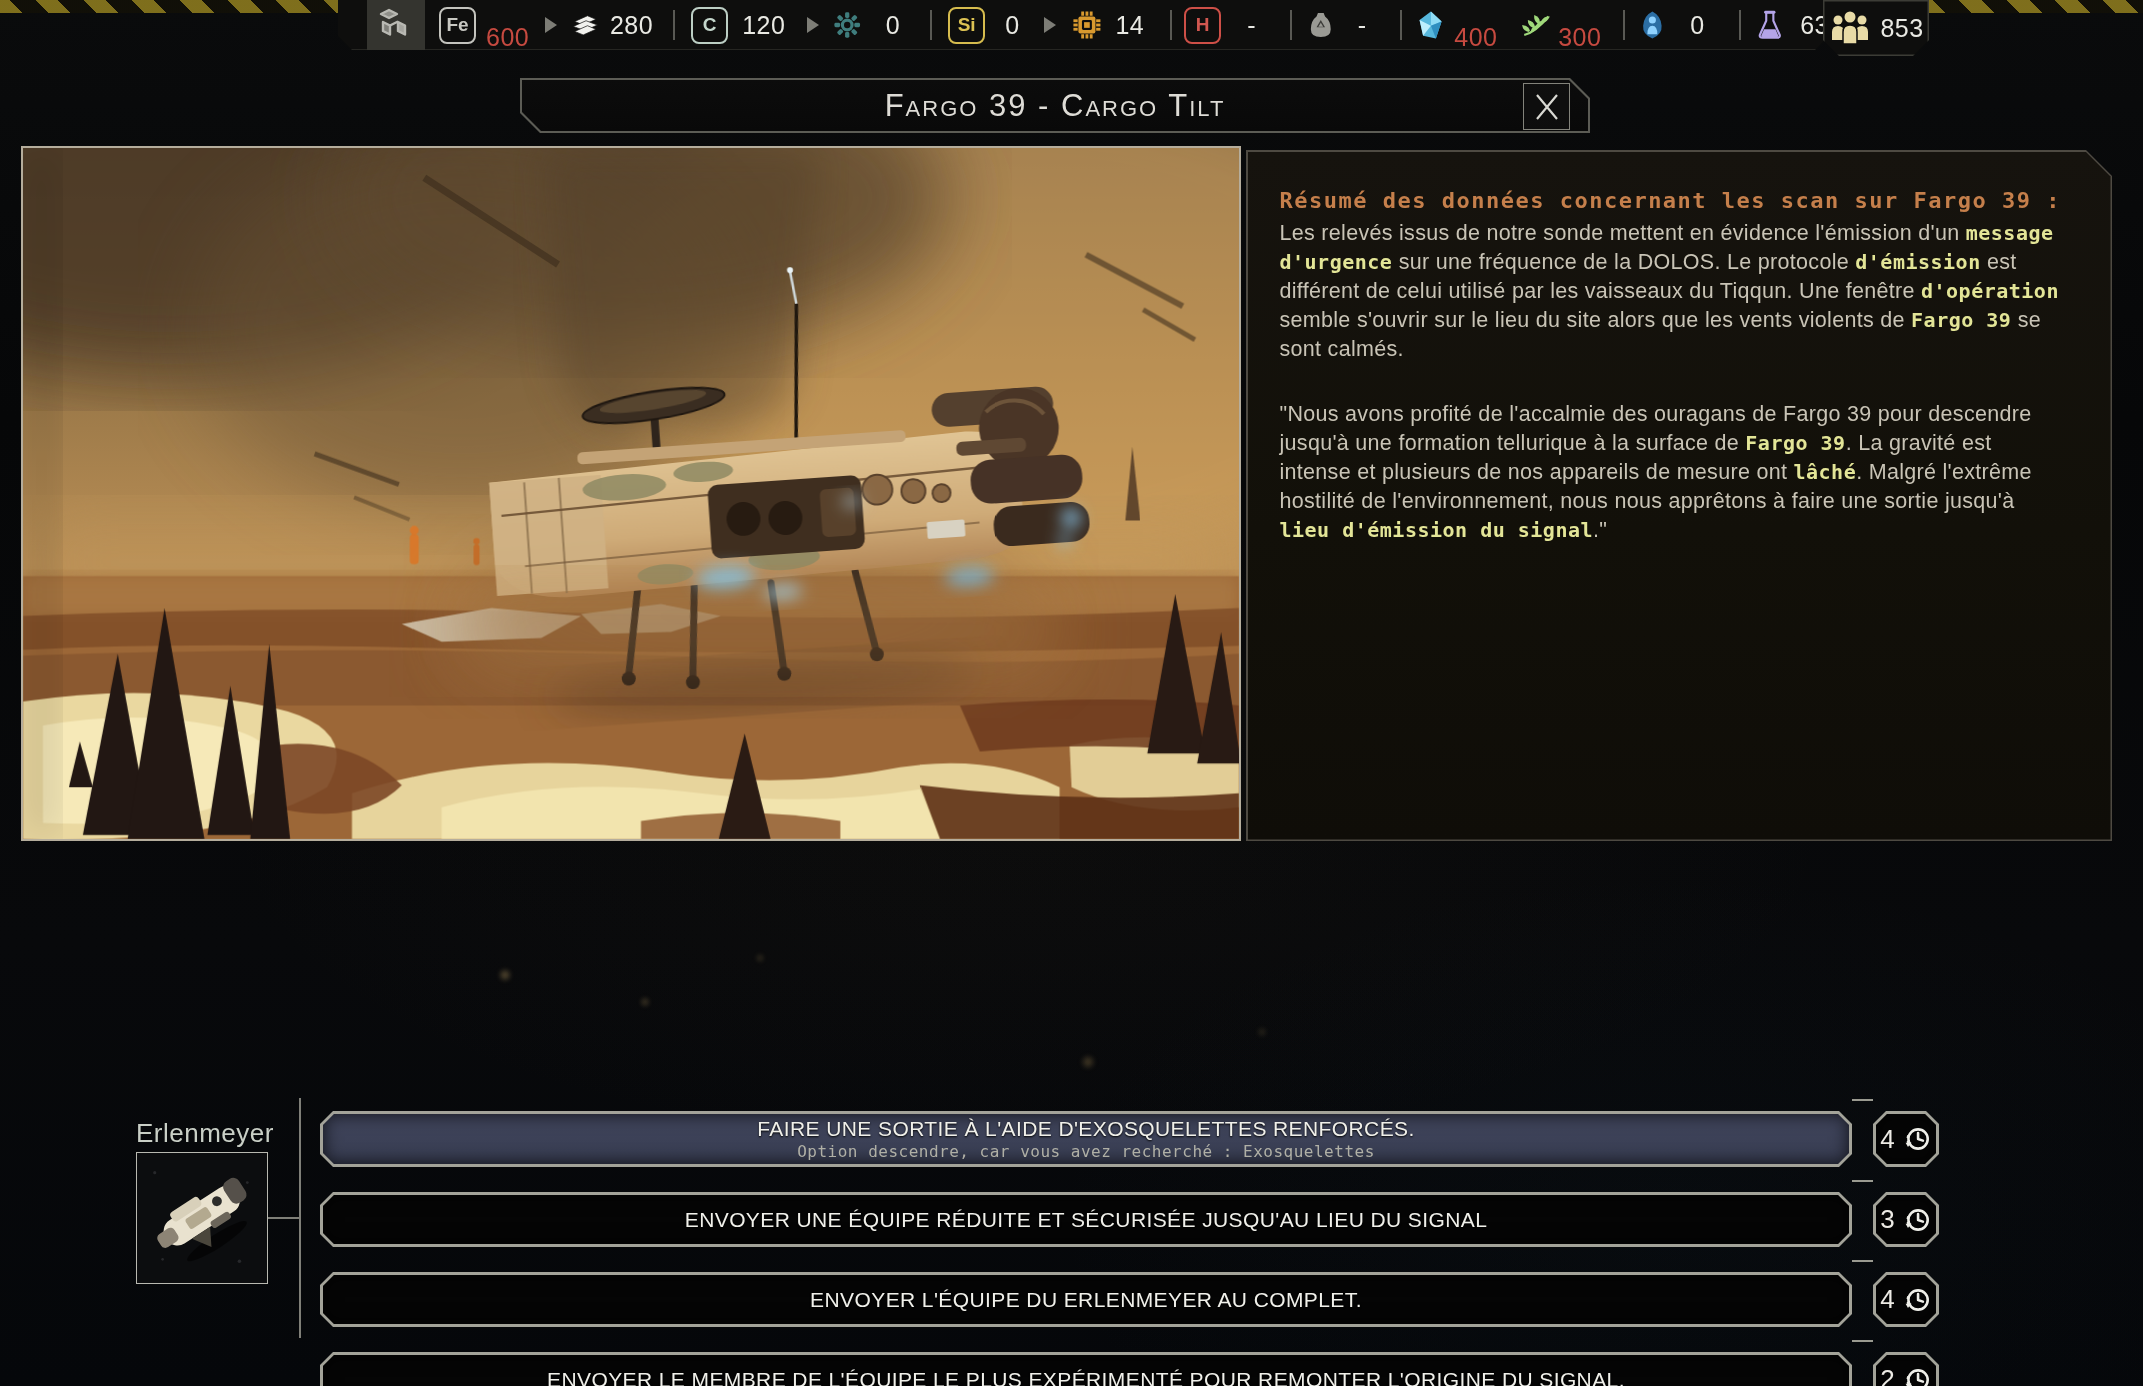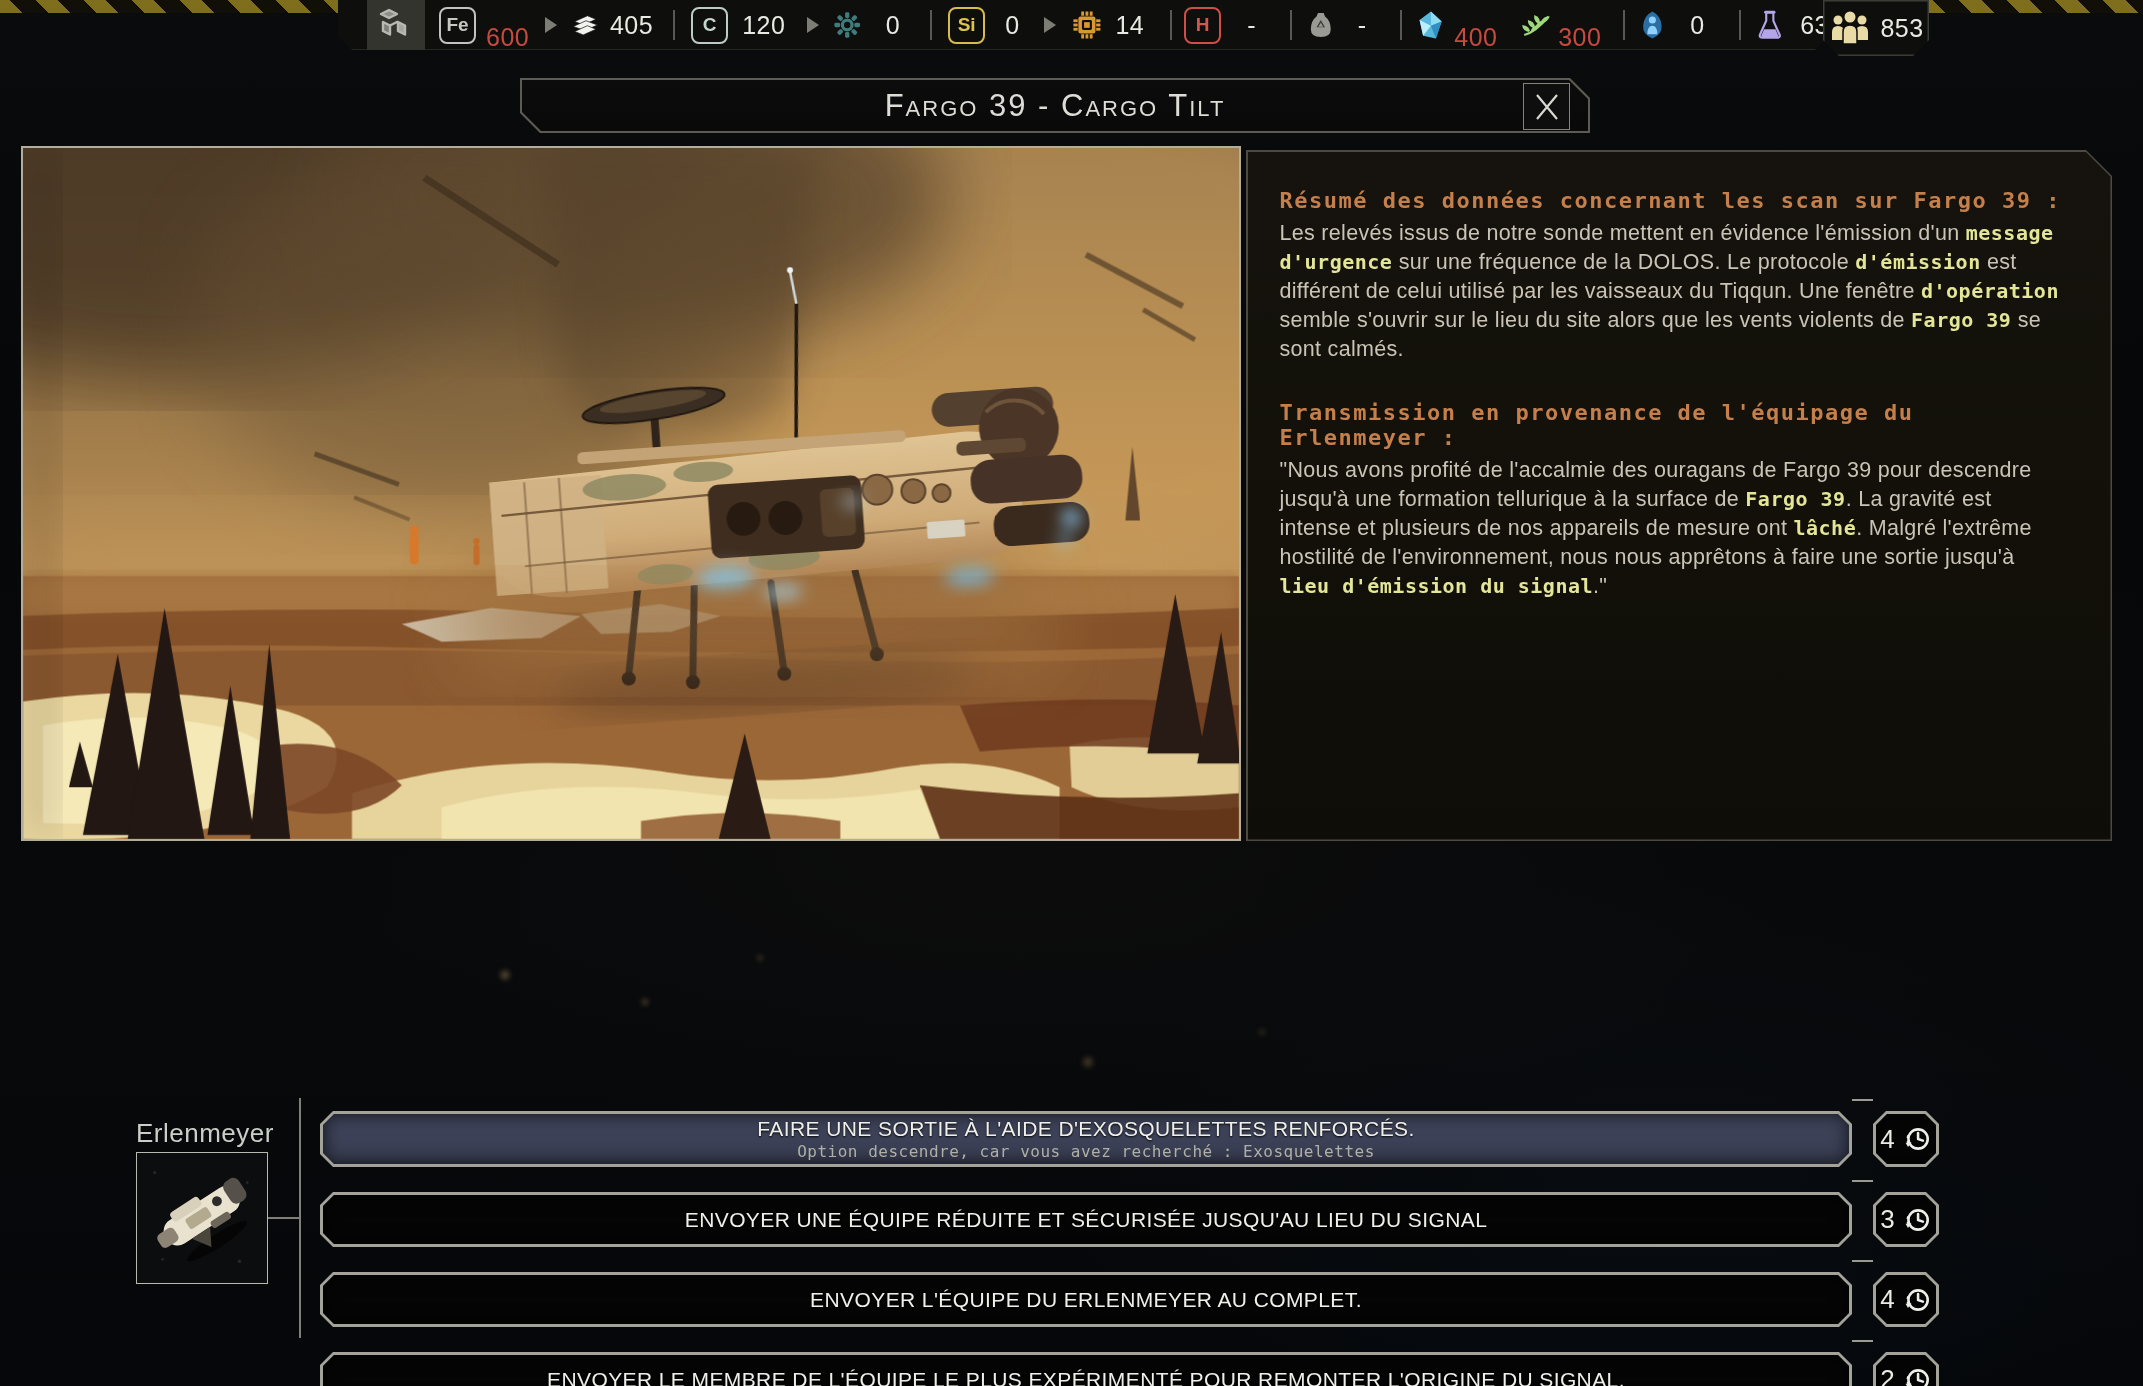--- a/index.html
+++ b/index.html
@@ -110,21 +110,21 @@
     </span>
   <span class="res-val red ml10">600</span>
   <span class="res-arrow ml16"></span>
   <svg class="ml12" width="46" height="38" viewBox="0 0 46 38">
     <g fill="#f2f2ee" stroke="#111" stroke-width="1">
       <path d="M8 14 L26 6 L38 11 L20 19 z"></path>
       <path d="M6 21 L24 13 L40 19 L22 27 z"></path>
       <path d="M8 28 L26 20 L38 25 L20 33 z"></path>
     </g>
   </svg>
-  <span class="res-val ml8">405</span>
+  <span class="res-val ml8">280</span>
 
   <span class="res-div ml20"></span>
 
   <span class="res-box bx-c ml16">
       <span>C</span>
     </span>
   <span class="res-val ml14">120</span>
   <span class="res-arrow ml22"></span>
   <svg class="ml14" width="40" height="40" viewBox="0 0 40 40">
     <g fill="#3f7d7d">
@@ -409,21 +409,20 @@
   </svg>
 </div>
 
 <div class="abs panel-wrap">
   <div class="panel-inner">
     <div>
       <h3 class="sec-head">Résumé des données concernant les scan sur Fargo 39&nbsp;:</h3>
       <p class="sec-body"><span>Les relevés issus de notre sonde mettent en évidence l'émission d'un </span><span class="hl">message d'urgence</span><span> sur une fréquence de la DOLOS. Le protocole </span><span class="hl">d'émission</span><span> est différent de celui utilisé par les vaisseaux du Tiqqun. Une fenêtre </span><span class="hl">d'opération</span><span> semble s'ouvrir sur le lieu du site alors que les vents violents de </span><span class="hl">Fargo 39</span><span> se sont calmés.</span></p>
     </div>
     <div>
-      <h3 class="sec-head">Transmission en provenance de l'équipage du Erlenmeyer&nbsp;:</h3>
       <p class="sec-body"><span>"Nous avons profité de l'accalmie des ouragans de Fargo 39 pour descendre jusqu'à une formation tellurique à la surface de </span><span class="hl">Fargo 39</span><span>. La gravité est intense et plusieurs de nos appareils de mesure ont </span><span class="hl">lâché</span><span>. Malgré l'extrême hostilité de l'environnement, nous nous apprêtons à faire une sortie jusqu'à </span><span class="hl">lieu d'émission du signal</span><span>."</span></p>
     </div>
   </div>
 </div>
 
 <div class="abs ship-label">Erlenmeyer</div>
 <div class="abs ship-thumb">
   <svg viewBox="0 0 132 132">
     <rect width="132" height="132" fill="#0c0d0f"></rect>
     <g transform="rotate(-33 66 66)">

